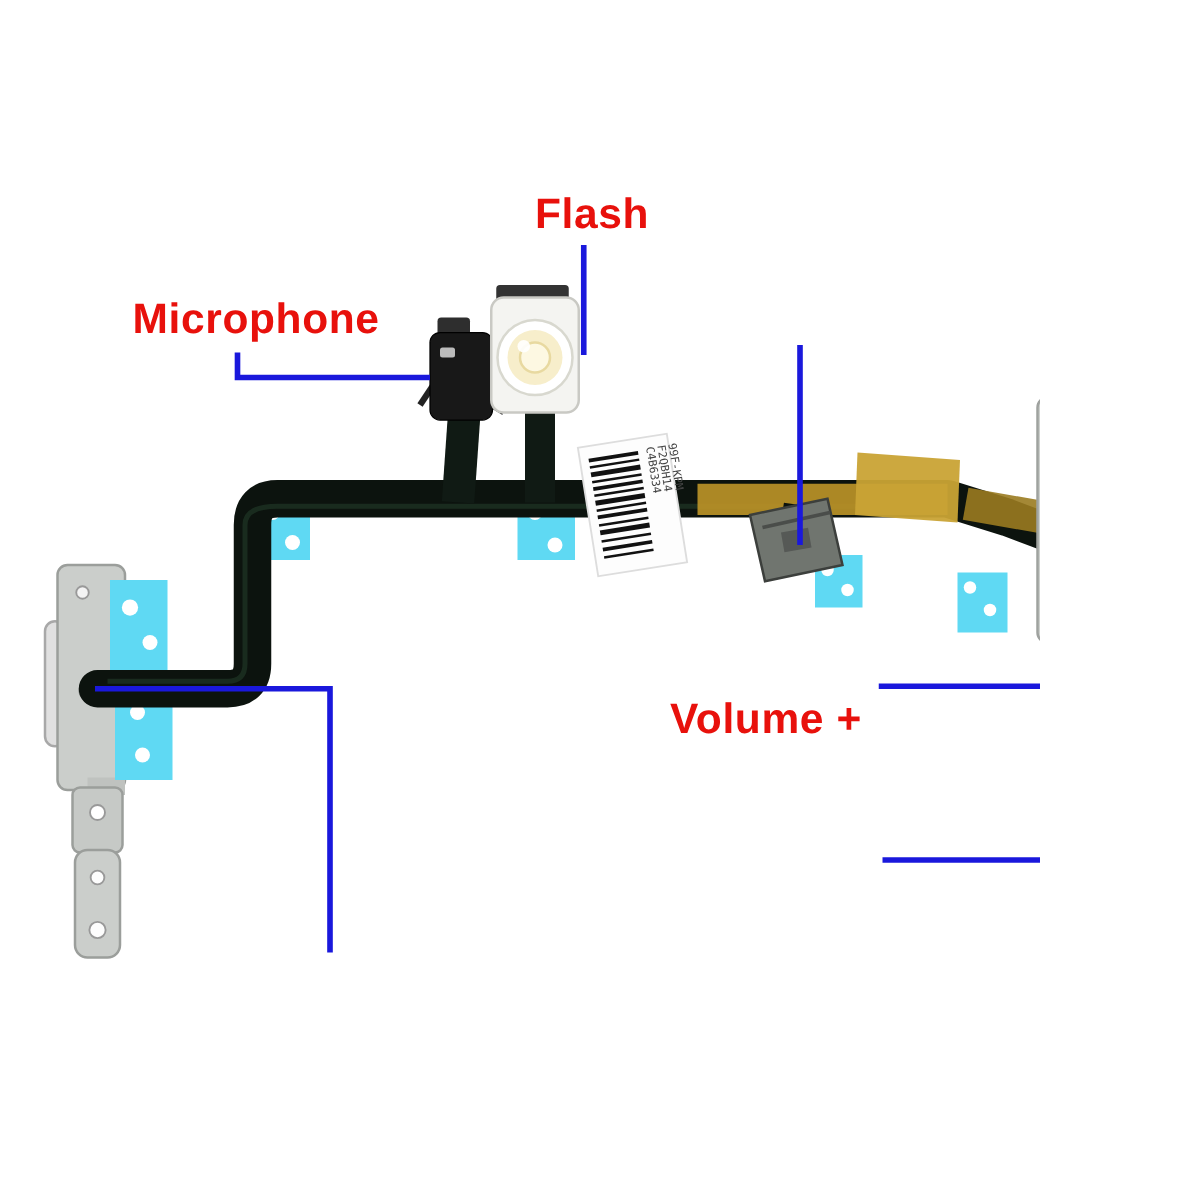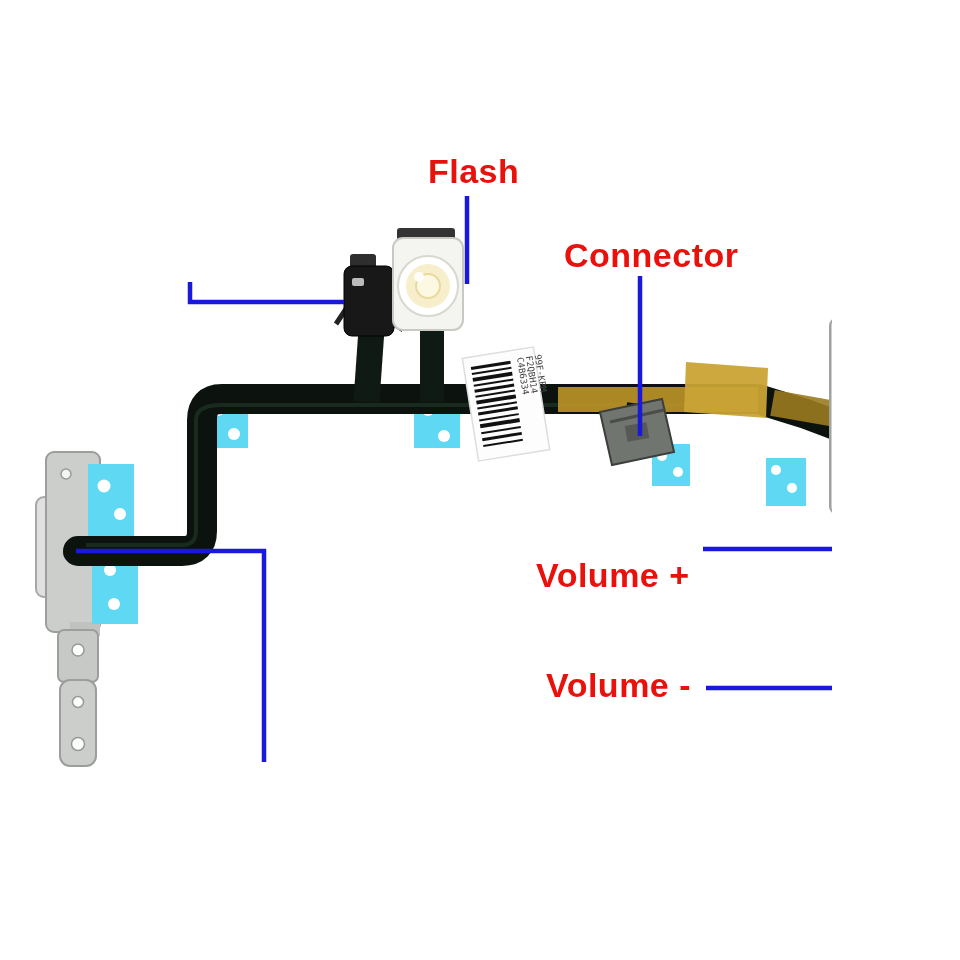--- a/index.html
+++ b/index.html
@@ -163,17 +163,16 @@
       <line x1="886" y1="202" x2="886" y2="406"></line>
       <polyline points="190,282 190,302 344,302"></polyline>
       <line x1="640" y1="276" x2="640" y2="436"></line>
       <line x1="703" y1="549" x2="860" y2="549"></line>
       <line x1="706" y1="688" x2="862" y2="688"></line>
       <polyline points="76,551 264,551 264,762"></polyline>
     </g>
   </svg>
 
   <div class="lbl" style="left:428px; top:152px;">Flash</div>
-  <div class="lbl" style="left:564px; top:236px;">Connector</div>
+  <div class="lbl" style="left:106px; top:236px;">Microphone</div>
   <div class="lbl" style="left:536px; top:528px;margin-top:28px;">Volume +</div>
-  <div class="lbl" style="left:546px; top:666px;">Volume -</div>
 
 </div>
 
 </body></html>

